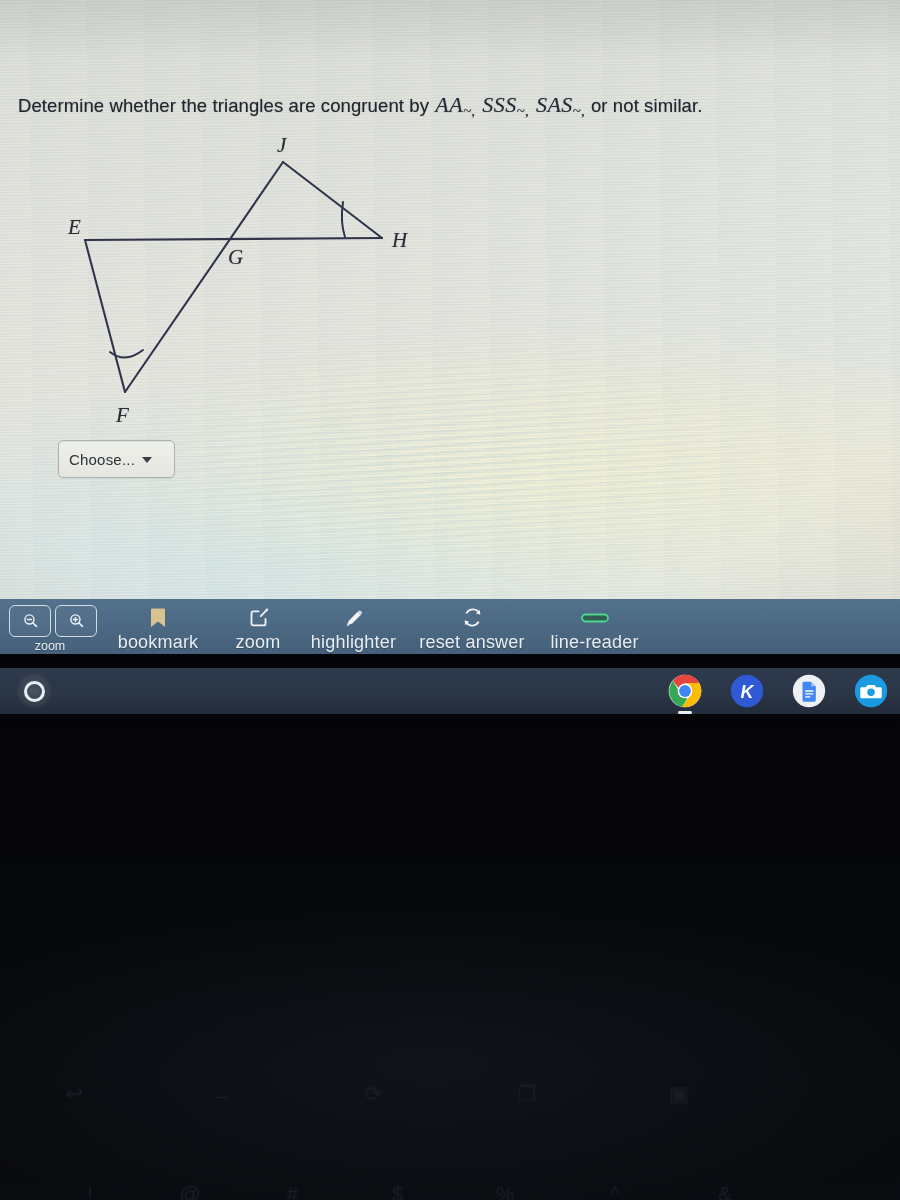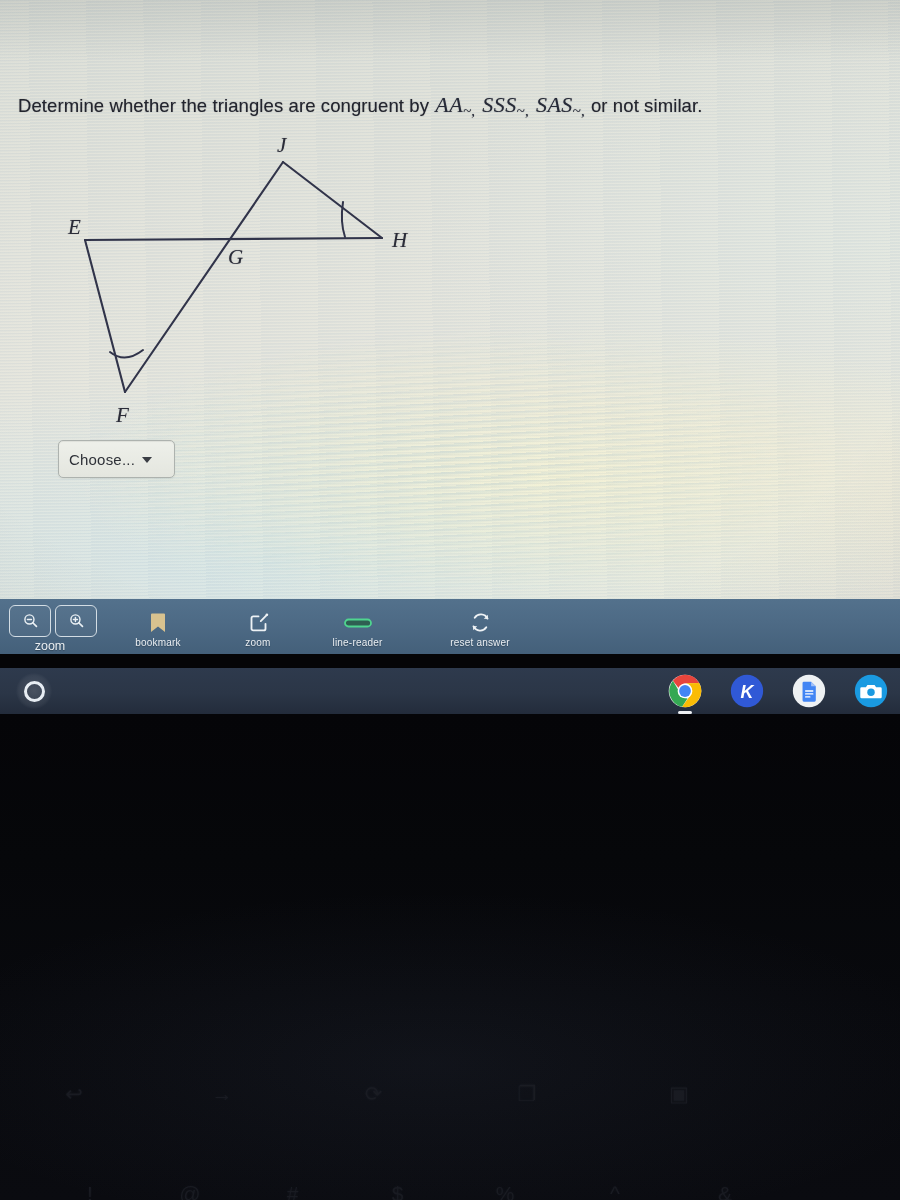--- a/index.html
+++ b/index.html
@@ -88,21 +88,21 @@
   }
 
   
   #toolbar{
     position:absolute;left:0;top:599px;width:900px;height:55px;
     background:linear-gradient(180deg,#53718c 0%,#4d6a85 45%,#44607a 100%);
     display:flex;align-items:center;
   }
   .tool{
     display:flex;flex-direction:column;align-items:center;justify-content:flex-start;
-    color:#e9eef2;font-size:10px;letter-spacing:.2px;cursor:pointer;
+    color:#e9eef2;font-size:18px;letter-spacing:.2px;cursor:pointer;
     padding-top:4px;text-shadow:0 1px 1px rgba(0,0,0,.28);
   }
   .tool .glyph{height:26px;display:flex;align-items:center;justify-content:center;}
   .tool .lab{margin-top:1px;}
   #zoomgroup{display:flex;gap:4px;margin-left:6px;}
   .zbtn{
     width:40px;height:30px;border:1.4px solid #d3dde4;border-radius:6px;
     display:flex;align-items:center;justify-content:center;cursor:pointer;
     background:rgba(255,255,255,.03);
   }
@@ -232,40 +232,50 @@
       <span class="glyph">
         <svg width="21" height="21" viewBox="0 0 24 24">
           <path d="M20 13.5V19a2 2 0 0 1-2 2H6a2 2 0 0 1-2-2V7a2 2 0 0 1 2-2h6" fill="none" stroke="#eef2f5" stroke-width="2.1" stroke-linecap="round"></path>
           <path d="M14.6 10.4 L21.3 3.6" stroke="#eef2f5" stroke-width="2.1" stroke-linecap="round"></path>
           <circle cx="21.6" cy="3.2" r="1.5" fill="#eef2f5"></circle>
         </svg>
       </span>
       <span class="lab">zoom</span>
     </div>
 
-
-    <div class="tool" style="width:115px;">
-      <span class="glyph">
-        <svg width="28" height="12" viewBox="0 0 28 12">
-          <rect x="1" y="2.5" width="26" height="7" rx="3.5" fill="#2f5f52" stroke="#4fd58f" stroke-width="1.8"></rect>
-        </svg>
-      </span>
-      <span class="lab">line-reader</span>
+    <div class="tool" style="width:107px;">
+      <span class="glyph">
+        <svg width="22" height="22" viewBox="0 0 24 24">
+          <path d="M4.2 20.3 L6.6 14.6 L15.9 5.3 L19.4 8.8 L10.1 18.1 Z" fill="#f2f4f6"></path>
+          <path d="M16.6 4.6 a2.4 2.4 0 0 1 3.4 0 a2.4 2.4 0 0 1 0 3.4 L18.9 9 L15.5 5.6 Z" fill="#cfd7dd"></path>
+          <path d="M4.2 20.3 L6.1 20.8 L6.6 14.6 Z" fill="#d7dee3"></path>
+        </svg>
+      </span>
+      <span class="lab">highlighter</span>
     </div>
 
     <div class="tool" style="width:130px;">
       <span class="glyph">
         <svg width="21" height="21" viewBox="0 0 24 24">
           <path d="M20 7.5 A8.4 8.4 0 0 0 5.4 6.5" fill="none" stroke="#eef2f5" stroke-width="2.2" stroke-linecap="round"></path>
           <path d="M4 16.5 A8.4 8.4 0 0 0 18.6 17.5" fill="none" stroke="#eef2f5" stroke-width="2.2" stroke-linecap="round"></path>
           <path d="M20.4 3.2 L20.6 8.1 L15.8 7.7 Z" fill="#eef2f5"></path>
           <path d="M3.6 20.8 L3.4 15.9 L8.2 16.3 Z" fill="#eef2f5"></path>
         </svg>
       </span>
       <span class="lab">reset answer</span>
+    </div>
+
+    <div class="tool" style="width:115px;">
+      <span class="glyph">
+        <svg width="28" height="12" viewBox="0 0 28 12">
+          <rect x="1" y="2.5" width="26" height="7" rx="3.5" fill="#2f5f52" stroke="#4fd58f" stroke-width="1.8"></rect>
+        </svg>
+      </span>
+      <span class="lab">line-reader</span>
     </div>
   </div>
 
   <div id="shelf">
     <div id="launcher">
       <span class="ring"></span>
     </div>
 
     <div id="apps">
       <div class="app active">

